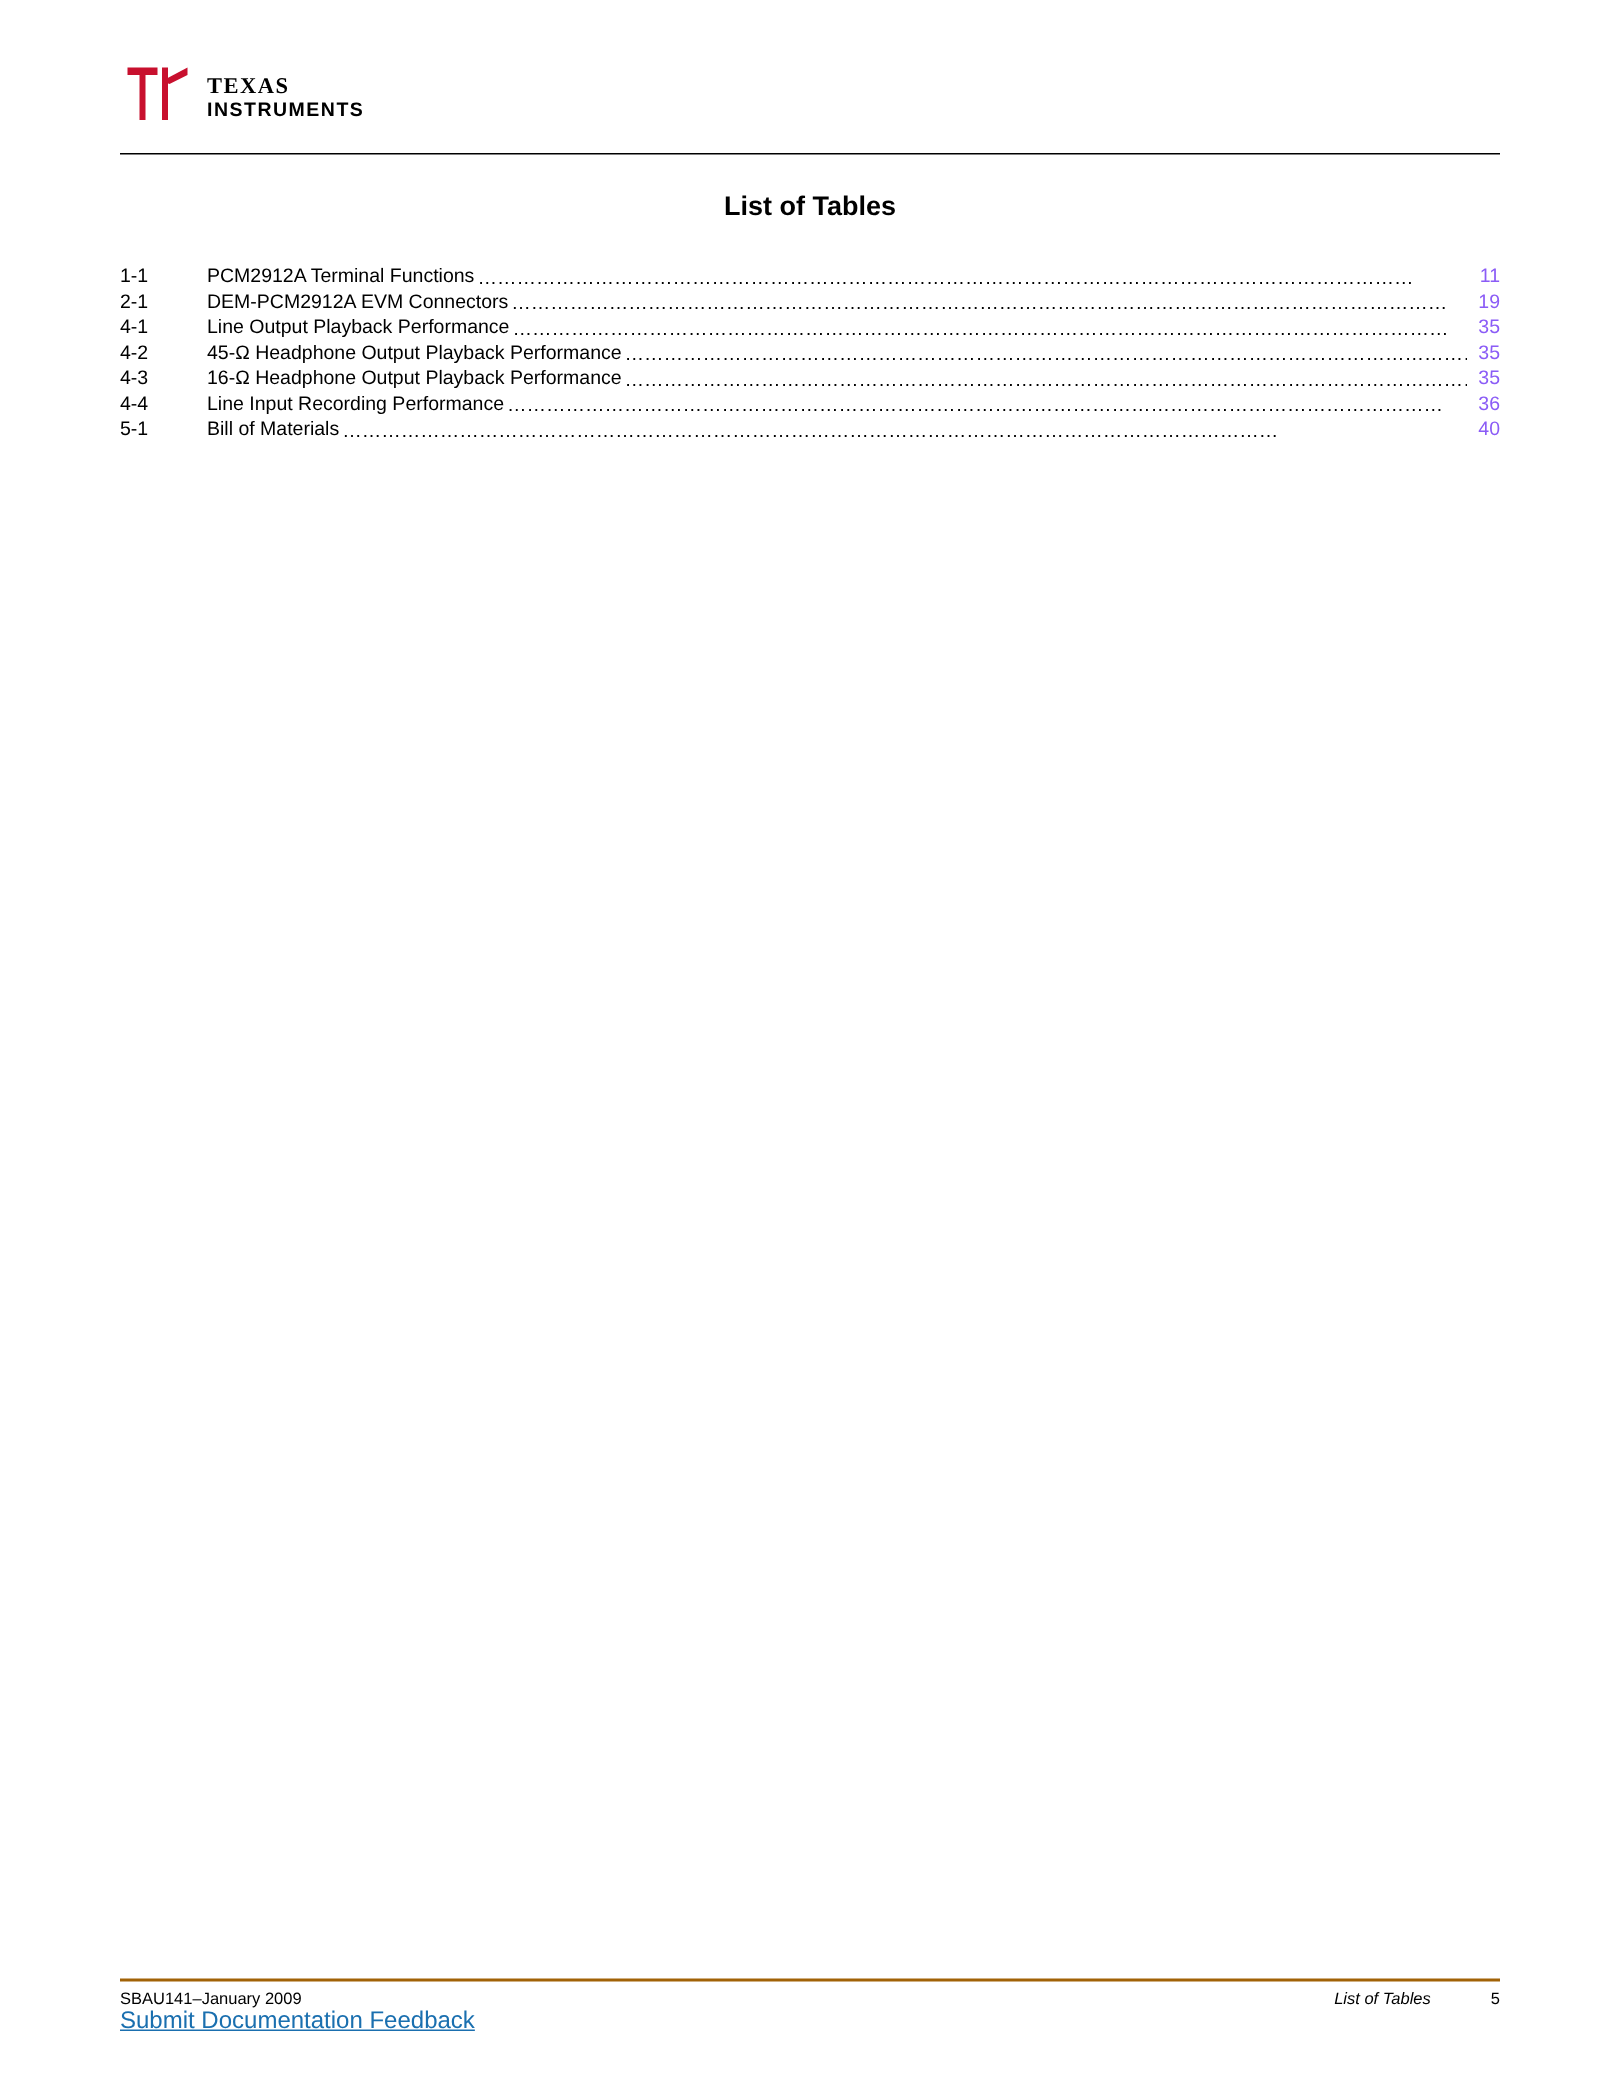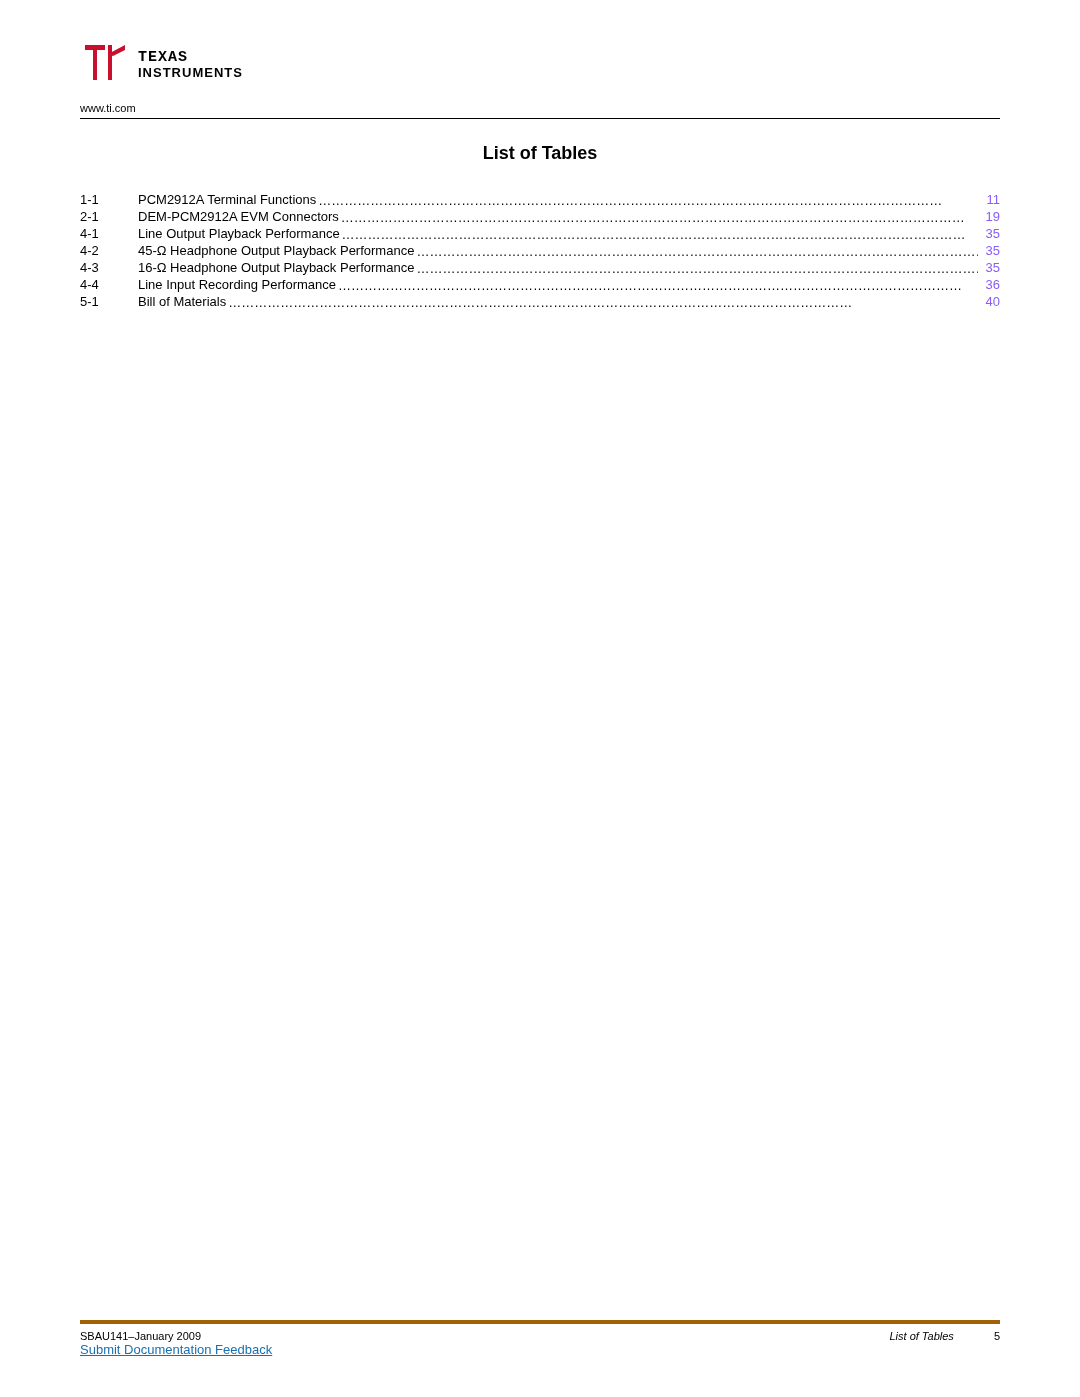--- a/index.html
+++ b/index.html
@@ -47,21 +47,21 @@
 
     .ti-logo-text {
       display: flex;
       flex-direction: column;
       line-height: 1.1;
     }
 
     .ti-logo-text .texas {
       font-size: 15px;
       font-weight: bold;
-      font-family: Liberation Mono, monospace;
+      font-family: Liberation Serif, serif;
       letter-spacing: 1px;
       text-transform: uppercase;
     }
 
     .ti-logo-text .instruments {
       font-size: 13px;
       font-weight: bold;
       font-family: Arial, sans-serif;
       letter-spacing: 1px;
       text-transform: uppercase;
@@ -94,41 +94,41 @@
       font-family: Arial, sans-serif;
       margin-bottom: 24px;
     }
 
     
     .footer {
       position: absolute;
       bottom: 40px;
       left: 80px;
       right: 80px;
-      border-top: 4px solid #a16207;
+      border-top: 2px solid #a16207;
       padding-top: 6px;
       display: flex;
       justify-content: space-between;
       align-items: flex-start;
     }
 
     .footer-left {
       display: flex;
       flex-direction: column;
     }
 
     .footer-doc-id {
       font-family: Arial, sans-serif;
       font-size: 11px;
       color: #000;
     }
 
     .footer-feedback {
       font-family: Arial, sans-serif;
-      font-size: 13px;
+      font-size: 16px;
       color: #1a6faf;
       text-decoration: underline;
       text-align: right;
     }
 
     .footer-right {
       display: flex;
       align-items: center;
       gap: 40px;
     }
@@ -206,21 +206,20 @@
         <polygon points="28,14 45,5 45,10 33,16" fill="#c8102e"></polygon>
       </svg>
       <div class="ti-logo-text">
         <span class="texas">Texas</span>
         <span class="instruments">Instruments</span>
       </div>
     </div>
   </div>
 
   <div class="header-rule-area">
-    <div class="website-line">www.ti.com</div>
     <hr class="header-divider">
   </div>
 
   <div class="page-title">List of Tables</div>
 
   <div class="toc-entries">
 
     <div class="toc-entry">
       <span class="entry-num">1-1</span>
       <span class="entry-label">PCM2912A Terminal Functions</span>

